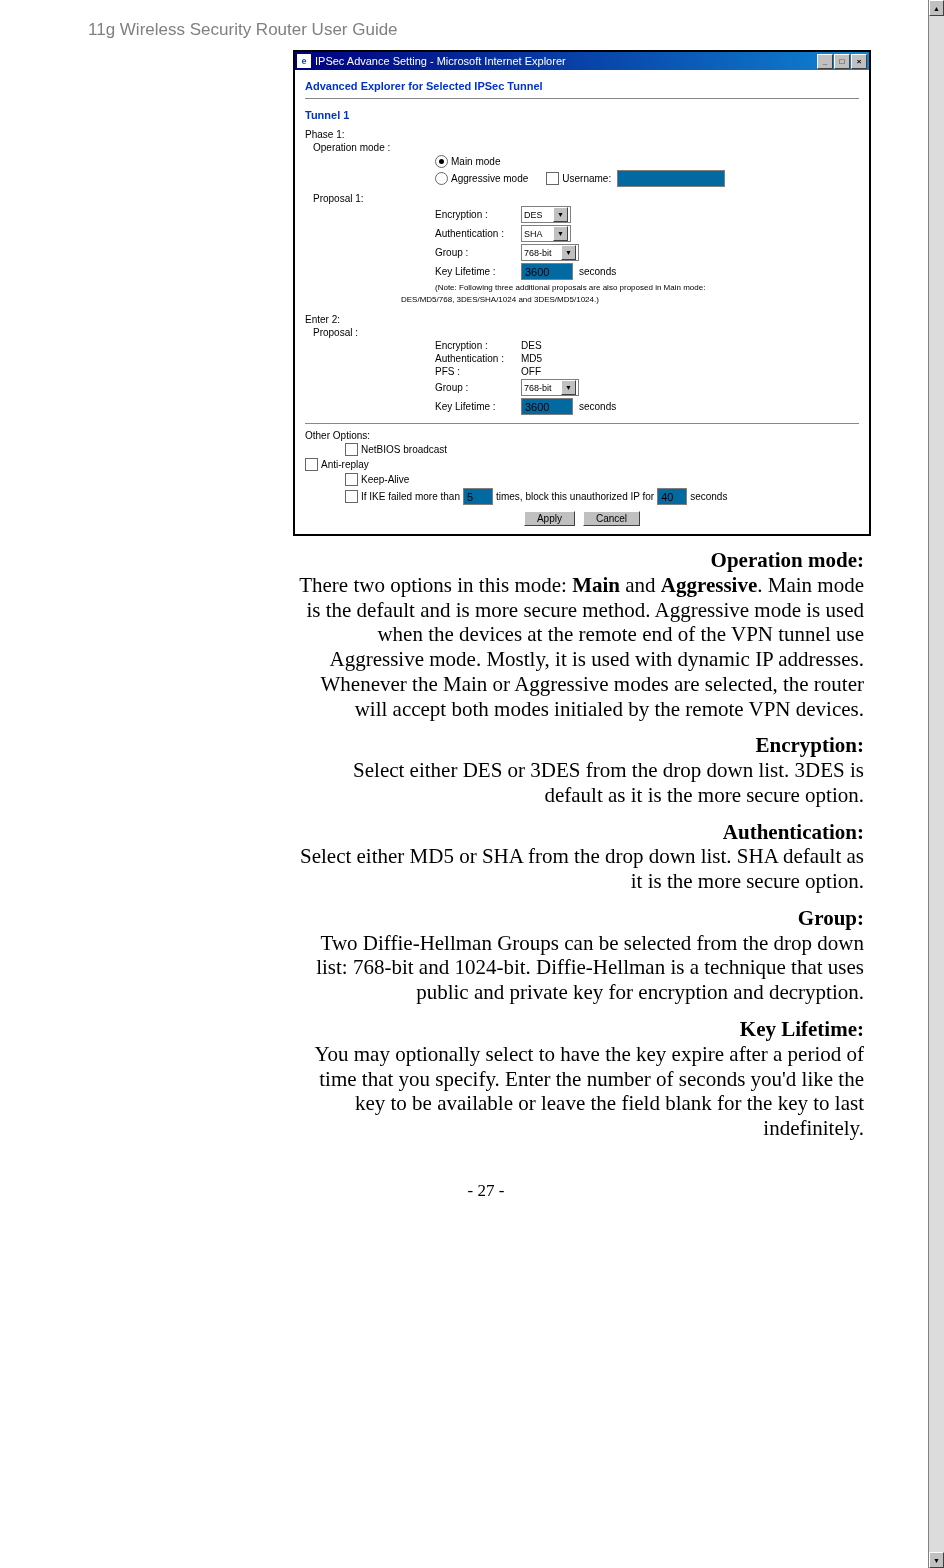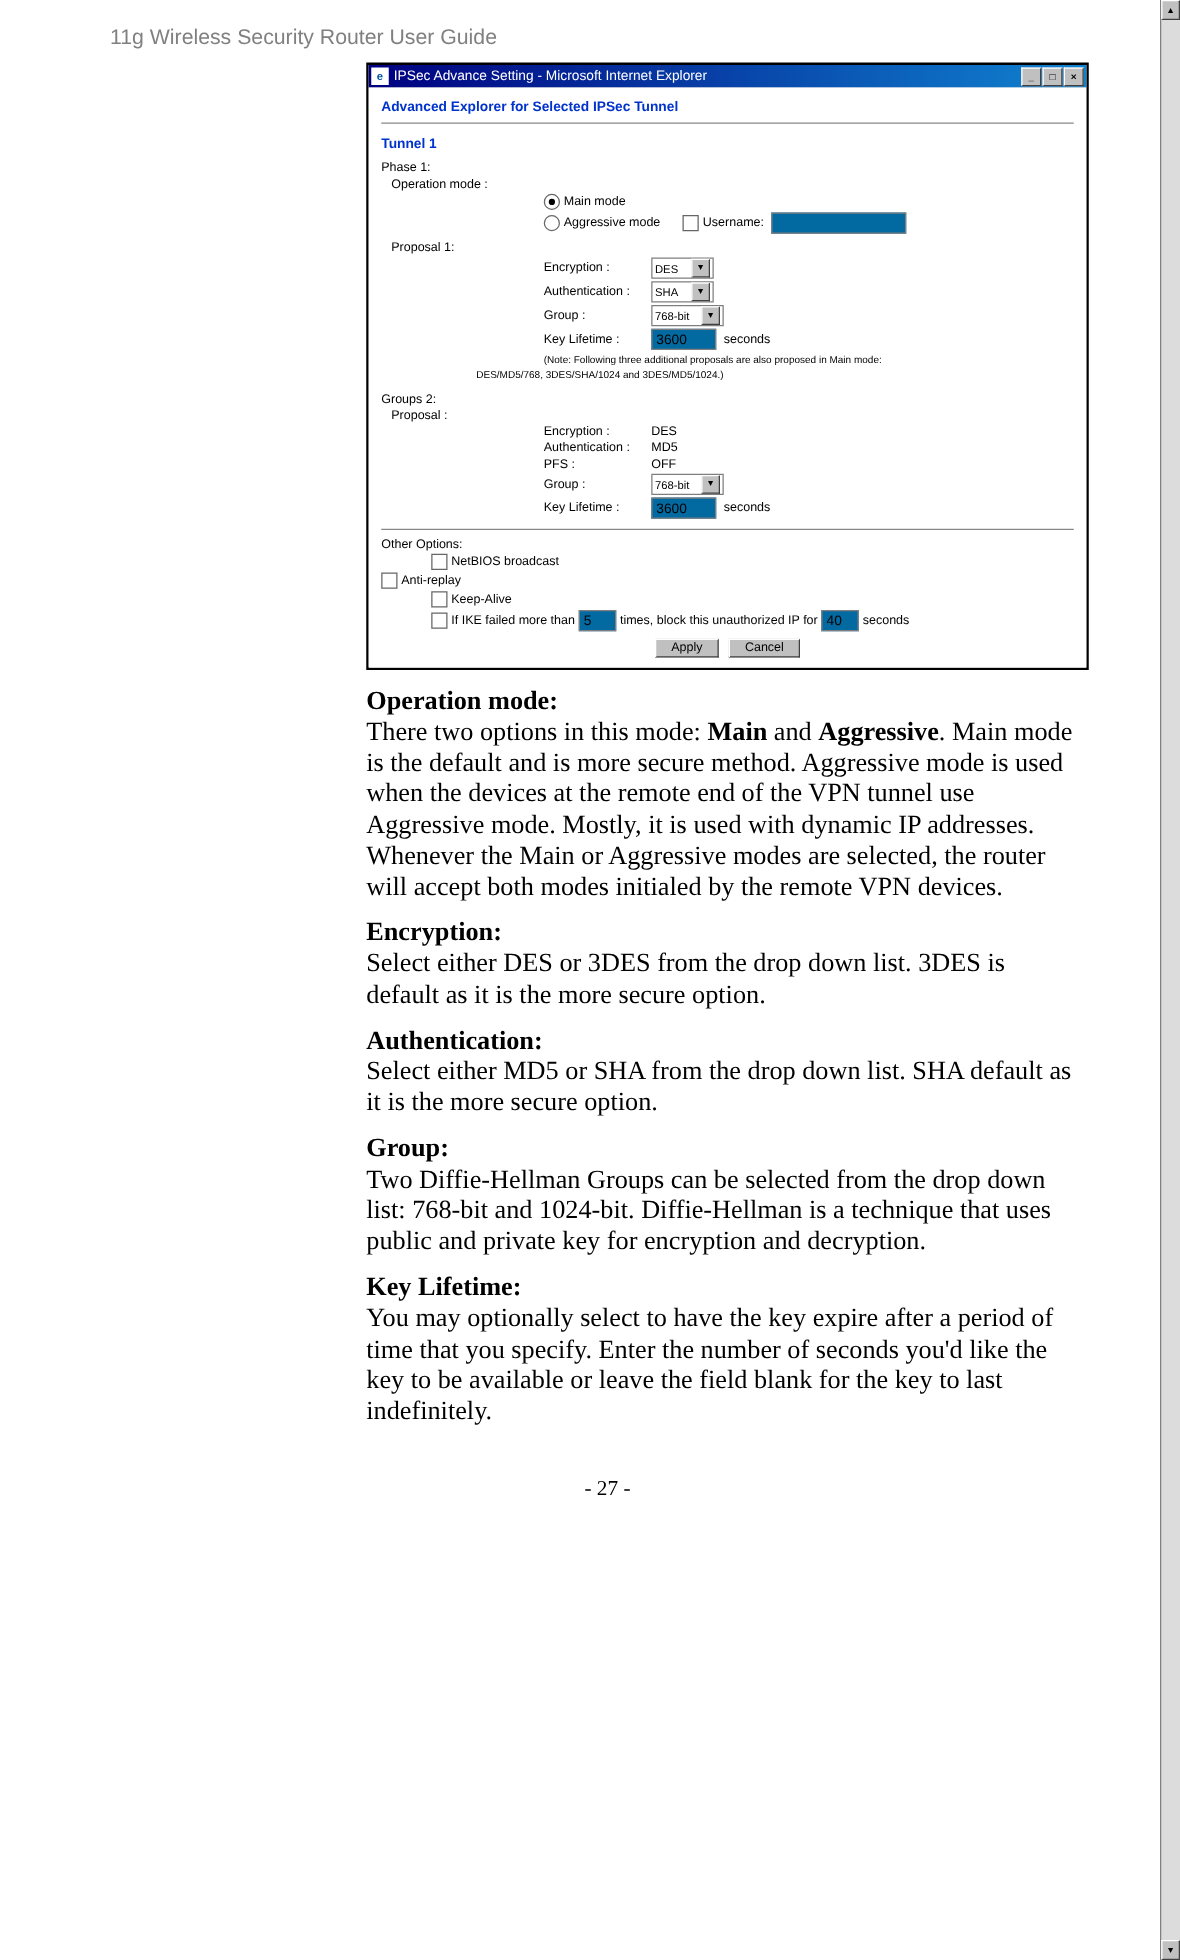--- a/index.html
+++ b/index.html
@@ -142,21 +142,21 @@
     height:14px; background:#c0c0c0;
     border:1px solid; border-color:#fff #404040 #404040 #fff;
     display:flex;align-items:center;justify-content:center;font-size:7px;
   }
   .ie-outer { display:flex; }
   .ie-left { flex:1; }
 
   
   .doc-section { margin-top: 12px; }
   .doc-strong { font-weight: bold; font-size: 21px; }
-  .doc-text { font-size: 21px; line-height: 1.18; }
+  .doc-text { font-size: 21px; line-height: 1.18; text-align: right; }
   .doc-para { margin: 0 0 12px 0; }
   .page-footer {
     text-align:center; font-size:17px; font-family:"Times New Roman",serif;
     color:#000; margin-top: 40px;
   }
 </style>
 </head>
 <body>
 
 <div class="page">
@@ -225,23 +225,23 @@
                     <span>768-bit</span>
                     <span class="arrow">▼</span>
                   </span>
               </div>
               <div class="row indent-2">
                 <span class="fld-label">Key Lifetime :</span>
                 <span class="txtinput">3600</span>
                 <span style="margin-left:6px">seconds</span>
               </div>
               <div class="note">(Note: Following three additional proposals are also proposed in Main mode:</div>
-              <div class="note" style="margin-left:76px">DES/MD5/768, 3DES/SHA/1024 and 3DES/MD5/1024.)</div>
-
-              <div class="section-label" style="margin-top:10px">Groups 2:</div>
+              <div class="note" style="margin-left:96px">DES/MD5/768, 3DES/SHA/1024 and 3DES/MD5/1024.)</div>
+
+              <div class="section-label" style="margin-top:10px">Enter 2:</div>
               <div class="row indent-1">
                 <span class="fld-label">Proposal :</span>
               </div>
               <div class="row indent-2">
                 <span class="fld-label">Encryption :</span>
                 <span>DES</span>
               </div>
               <div class="row indent-2">
                 <span class="fld-label">Authentication :</span>
                 <span>MD5</span>

